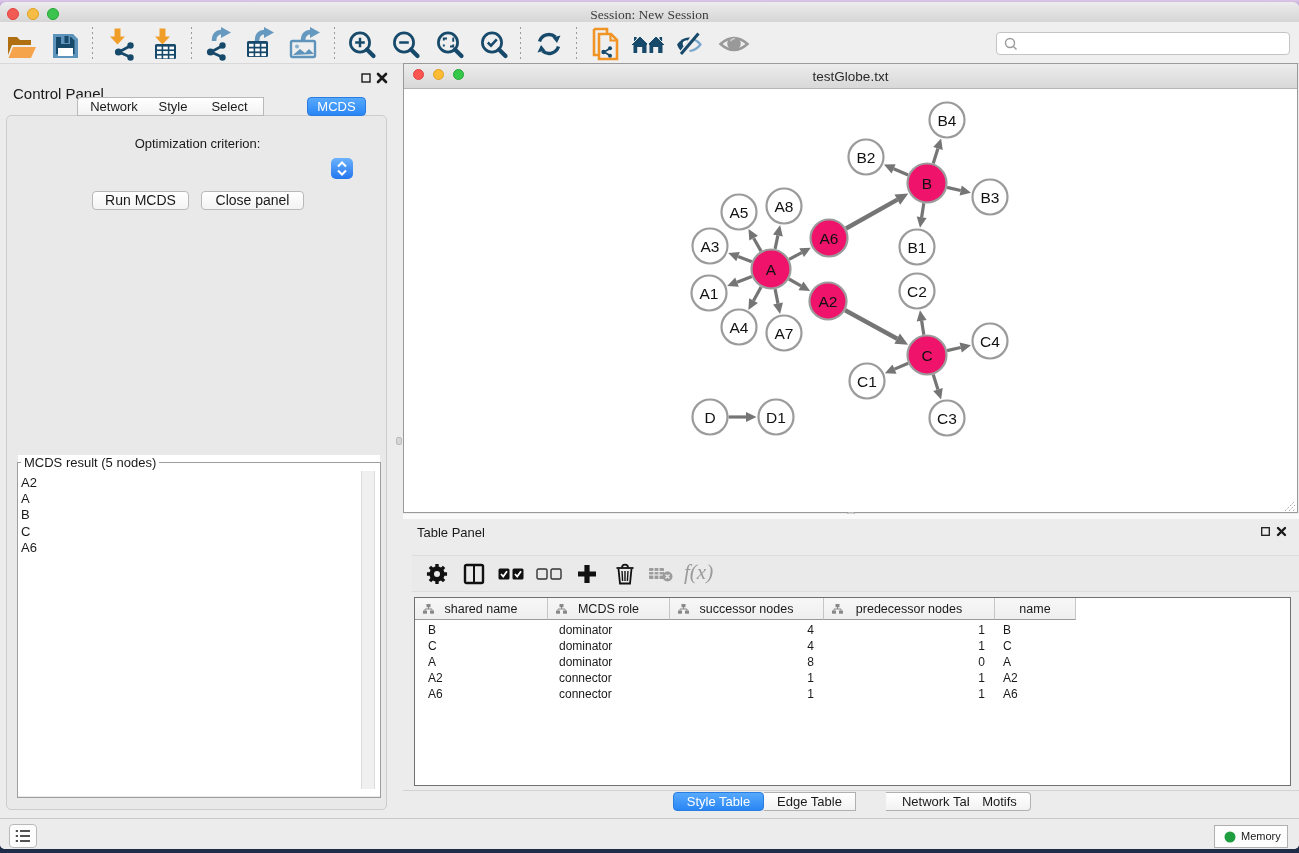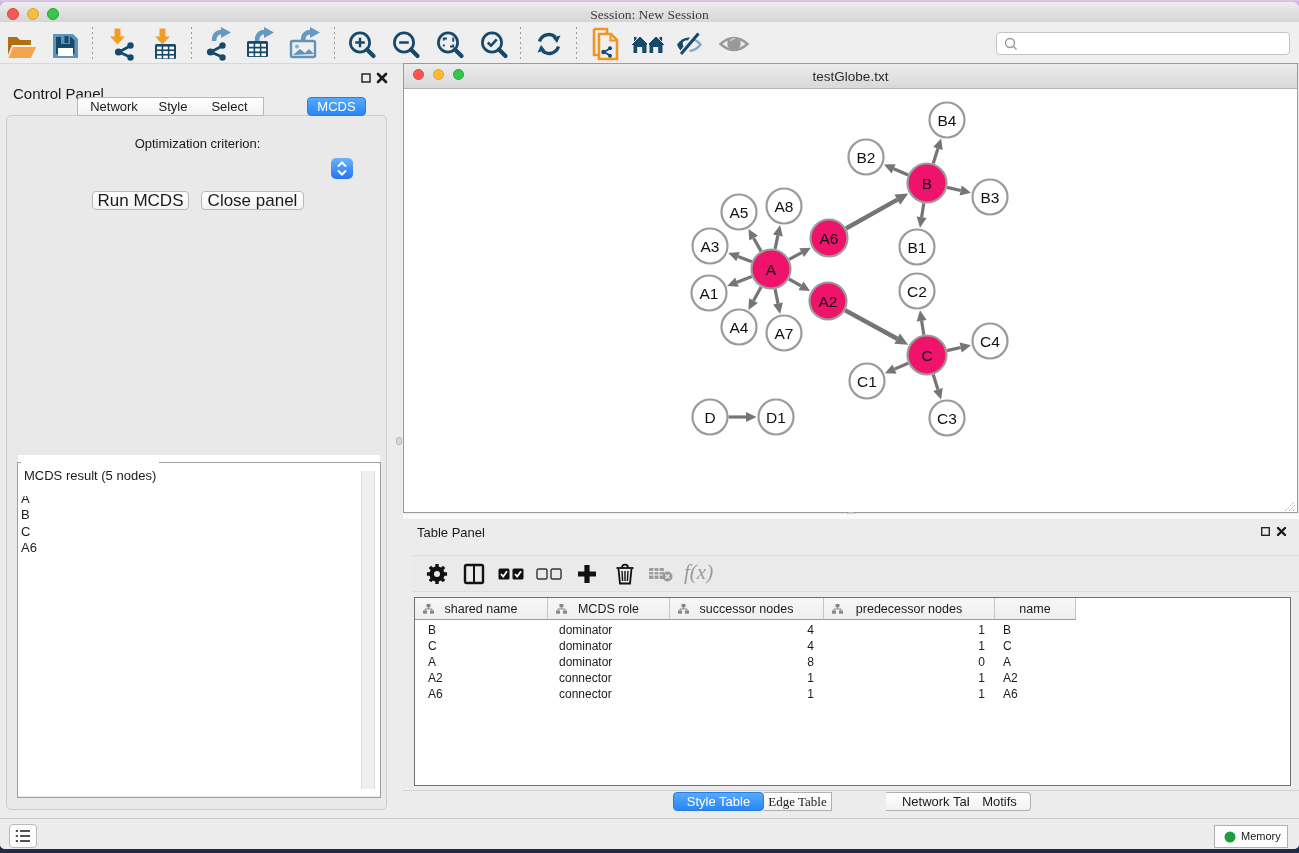--- a/index.html
+++ b/index.html
@@ -15,23 +15,23 @@
 .sep { position:absolute; top:5px; height:32px; width:1px; background-image:linear-gradient(#9a9a9a 2px, transparent 2px); background-size:1px 5px; }
 .tbi { position:absolute; top:4px; }
 #searchbox { position:absolute; left:996px; top:10px; width:294px; height:23px; background:#ffffff; border:1px solid #c4c4c4; border-radius:4px; }
 
 #cp-title { position:absolute; left:13px; top:83px; font-size:15px; color:#1a1a1a; }
 #cp-box { position:absolute; left:6px; top:113px; width:381px; height:695px; background:#e9e9e9; border:1px solid #cccccc; border-radius:5px; }
 .cptab { position:absolute; top:95px; height:19px; font-size:13px; text-align:center; color:#1a1a1a; background:linear-gradient(#ffffff,#f2f2f2); border:1px solid #b9b9b9; line-height:18px; }
 #opt-label { position:absolute; left:0; top:134px; width:395px; text-align:center; font-size:13px; color:#1a1a1a; }
 #dropdown { position:absolute; left:43px; top:156px; width:310px; height:21px; background:#ffffff; border:1px solid #b9b9b9; border-radius:5px; font-size:13.5px; color:#1a1a1a; line-height:19px; text-indent:10px; }
 #dropstep { position:absolute; left:331px; top:156px; width:22px; height:21px; border-radius:5px; background:linear-gradient(#6db2fd,#2276ee); }
-.btn { position:absolute; top:189px; height:19px; background:linear-gradient(#ffffff,#f3f3f3); border:1px solid #b9b9b9; border-radius:4px; font-size:17px; color:#1a1a1a; text-align:center; line-height:17px; }
+.btn { position:absolute; top:189px; height:19px; background:linear-gradient(#ffffff,#f3f3f3); border:1px solid #b9b9b9; border-radius:4px; font-size:14px; color:#1a1a1a; text-align:center; line-height:17px; }
 #mcds-group { position:absolute; left:17px; top:460px; width:364px; height:336px; border:1px solid #9e9e9e; z-index:2; }
-#mcds-label { position:absolute; left:21px; top:453px; font-size:13px; color:#1a1a1a; background:#ffffff; padding:13px 3px; z-index:3; }
+#mcds-label { position:absolute; left:21px; top:453px; font-size:13px; color:#1a1a1a; background:#ffffff; padding:0 3px; z-index:3; }
 #mcds-list { position:absolute; left:18px; top:453px; width:362px; height:341px; background:#ffffff; font-size:13px; color:#1a1a1a; line-height:16.2px; padding:20px 0 0 3px; }
 #mcds-scroll { position:absolute; left:361px; top:469px; width:14px; height:318px; background:#f0f0f0; border-left:1px solid #dcdcdc; border-right:1px solid #dcdcdc; }
 
 #statusbar { position:absolute; left:0; top:816px; width:1299px; height:31px; background:#ececec; border-top:1px solid #c9c9c9; }
 #stbtn { position:absolute; left:9px; top:5px; width:28px; height:24px; background:#fdfdfd; border:1px solid #b9b9b9; border-radius:4px; }
 #membtn { position:absolute; left:1214px; top:6px; width:74px; height:23px; background:#fdfdfd; border:1px solid #b0b0b0; font-size:11px; color:#1a1a1a; }
 
 #netwin { position:absolute; left:403px; top:61px; width:895px; height:450px; background:#ffffff; border:1px solid #9a9a9a; }
 #nettitle { position:absolute; left:0; top:0; width:893px; height:25px; background:linear-gradient(#ececec,#d8d8d8); border-bottom:1px solid #b5b5b5; }
 #netcanvas { position:absolute; left:0; top:26px; width:893px; height:422px; background:#ffffff; }
@@ -494,17 +494,17 @@
   <div class="td" style="left:490px;top:72px;width:80px;text-align:right;">1</div>
   <div class="td" style="left:490px;top:88px;width:80px;text-align:right;">1</div>
   <div class="td" style="left:588px;top:24px;">B</div>
   <div class="td" style="left:588px;top:40px;">C</div>
   <div class="td" style="left:588px;top:56px;">A</div>
   <div class="td" style="left:588px;top:72px;">A2</div>
   <div class="td" style="left:588px;top:88px;">A6</div>
 </div>
 <div style="position:absolute;left:403px;top:788px;width:896px;height:1px;background:#d2d2d2;"></div>
 <div class="btab" style="left:673px;width:91px;background:linear-gradient(#56a9fc,#2a86f5);color:#ffffff;border-color:#2a7de0;border-radius:4px;">Style Table</div>
-<div class="btab" style="left:764px;width:68px;border-left:none;font-family:Liberation Serif, serif;">Edge Table</div>
+<div class="btab" style="left:764px;width:92px;border-left:none;">Edge Table</div>
 <div class="btab" style="left:886px;width:115px;border-left:none;">Network Table</div>
 <div class="btab" style="left:969px;width:62px;border-left:none;border-radius:0 4px 4px 0;">Motifs</div>
 </div>
 </div>
 
 </body></html>

